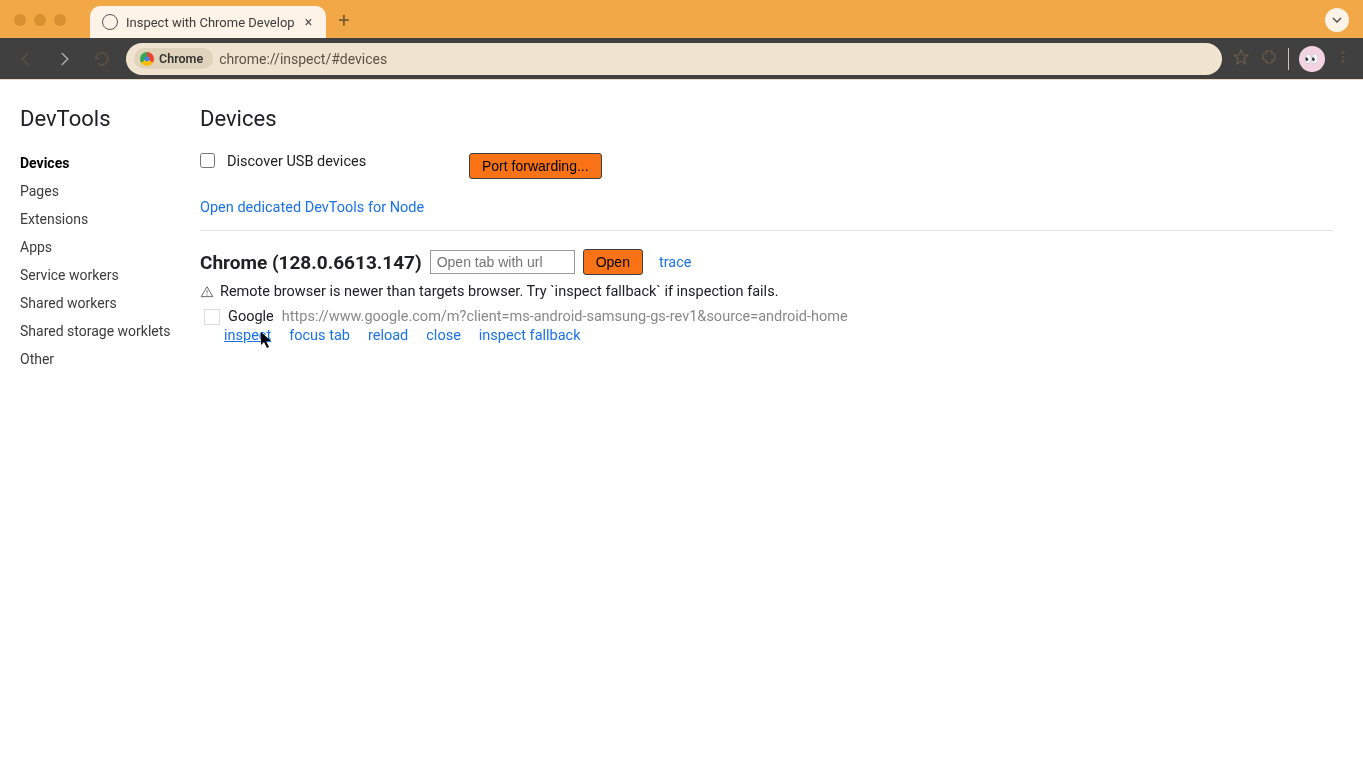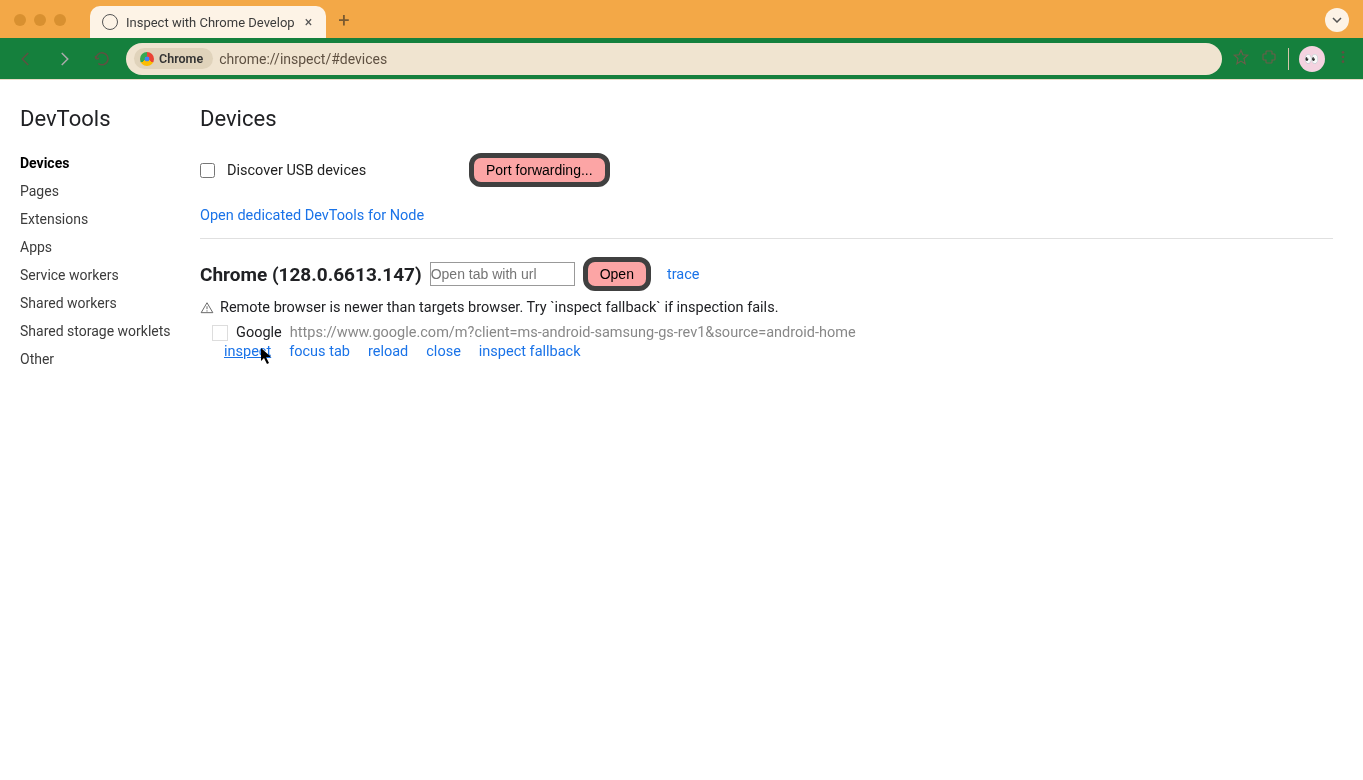--- a/index.html
+++ b/index.html
@@ -82,21 +82,21 @@
       border-radius: 50%;
       background: #fdf3e6;
       display: flex;
       align-items: center;
       justify-content: center;
       font-size: 12px;
       color: #555;
       cursor: pointer;
     }
     .toolbar {
-      background: #15803d;
+      background: #404040;
       height: 42px;
       display: flex;
       align-items: center;
       padding: 0 12px;
       gap: 10px;
       border-bottom: 1px solid #e8dcc8;
     }
     .nav-btn {
       width: 28px;
       height: 28px;
@@ -194,38 +194,37 @@
       flex: 1;
       padding-right: 30px;
     }
     .page-title {
       font-size: 22px;
       font-weight: 400;
       margin-bottom: 22px;
     }
     .option-row {
       display: flex;
-      align-items: center;
       margin-bottom: 20px;
       gap: 12px;
     }
     .option-row input[type="checkbox"] {
       width: 15px;
       height: 15px;
       accent-color: #1a73e8;
     }
     .option-label {
       min-width: 230px;
       font-size: 14.5px;
       color: #222;
     }
     .btn {
-      background: #fca5a5;
-      border: 5px solid #404040;
-      border-radius: 12px;
+      background: #f97316;
+      border: 1px solid #404040;
+      border-radius: 3px;
       padding: 4px 12px;
       font-size: 14px;
       cursor: pointer;
       color: #000;
     }
     .link {
       color: #1a73e8;
       cursor: pointer;
       font-size: 14.5px;
     }
@@ -265,42 +264,42 @@
       align-items: center;
       gap: 8px;
       margin-bottom: 8px;
     }
     .browser-label {
       font-weight: 700;
       font-size: 19px;
     }
     .url-input {
       border: 1px solid #999;
-      padding: 3px 0;
+      padding: 3px 6px;
       font-size: 14px;
       width: 145px;
       color: #888;
     }
     .warning-row {
       display: flex;
       align-items: center;
       gap: 6px;
       font-size: 14.5px;
       margin-bottom: 8px;
     }
     .warn-icon {
       width: 14px;
       height: 14px;
     }
     .page-row {
       display: flex;
       align-items: center;
       gap: 8px;
       font-size: 14.5px;
-      margin-left: 12px;
+      margin-left: 4px;
     }
     .page-favicon {
       width: 16px;
       height: 16px;
       border: 0.5px solid #ddd;
       background: #fff;
     }
     .page-url {
       color: #888;
     }

